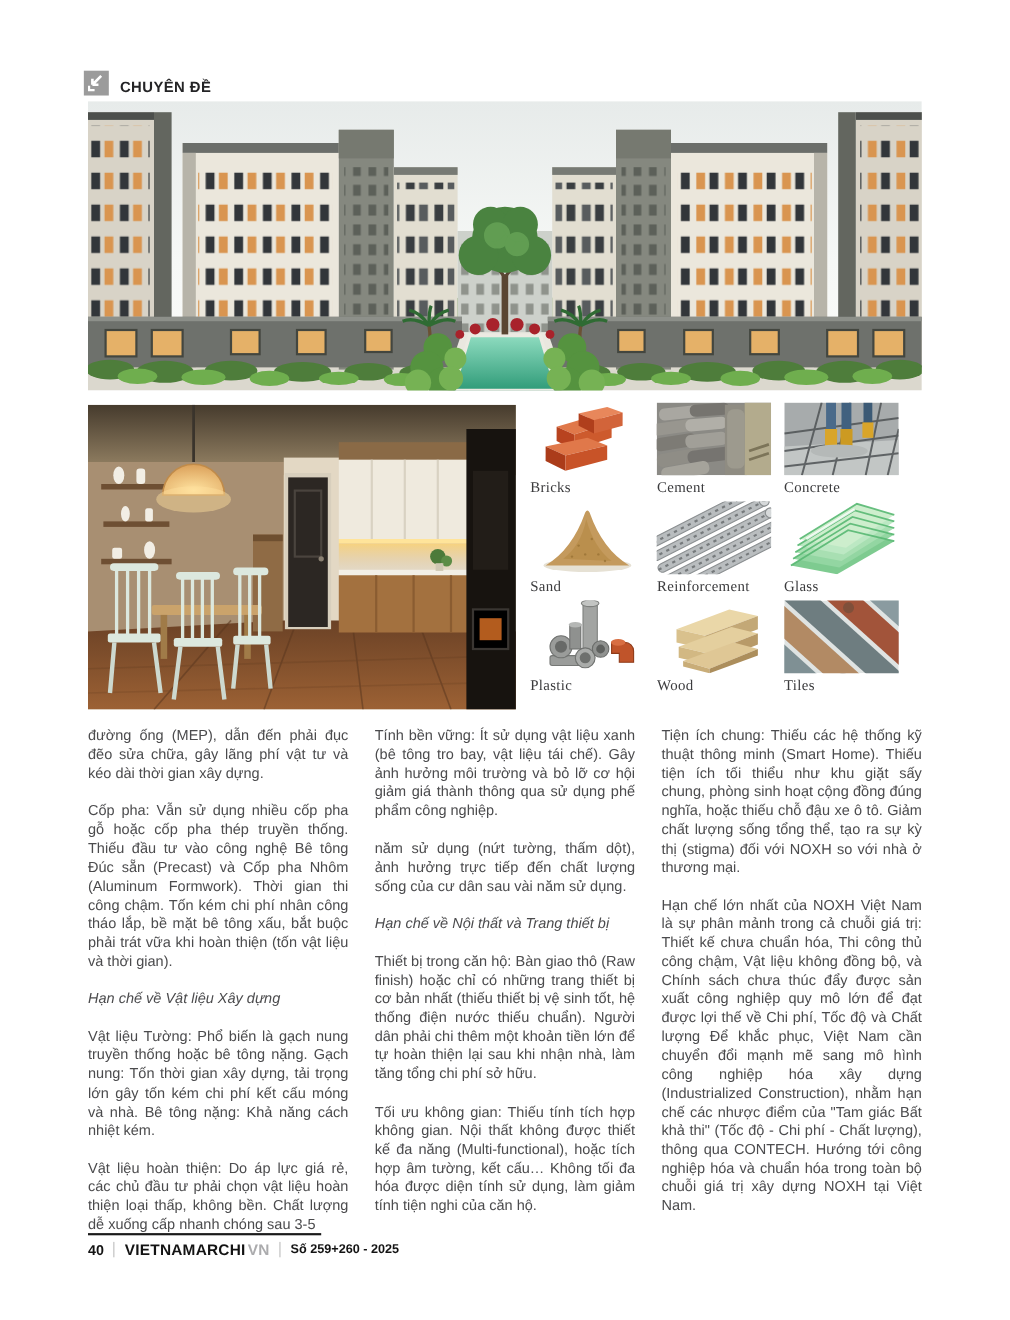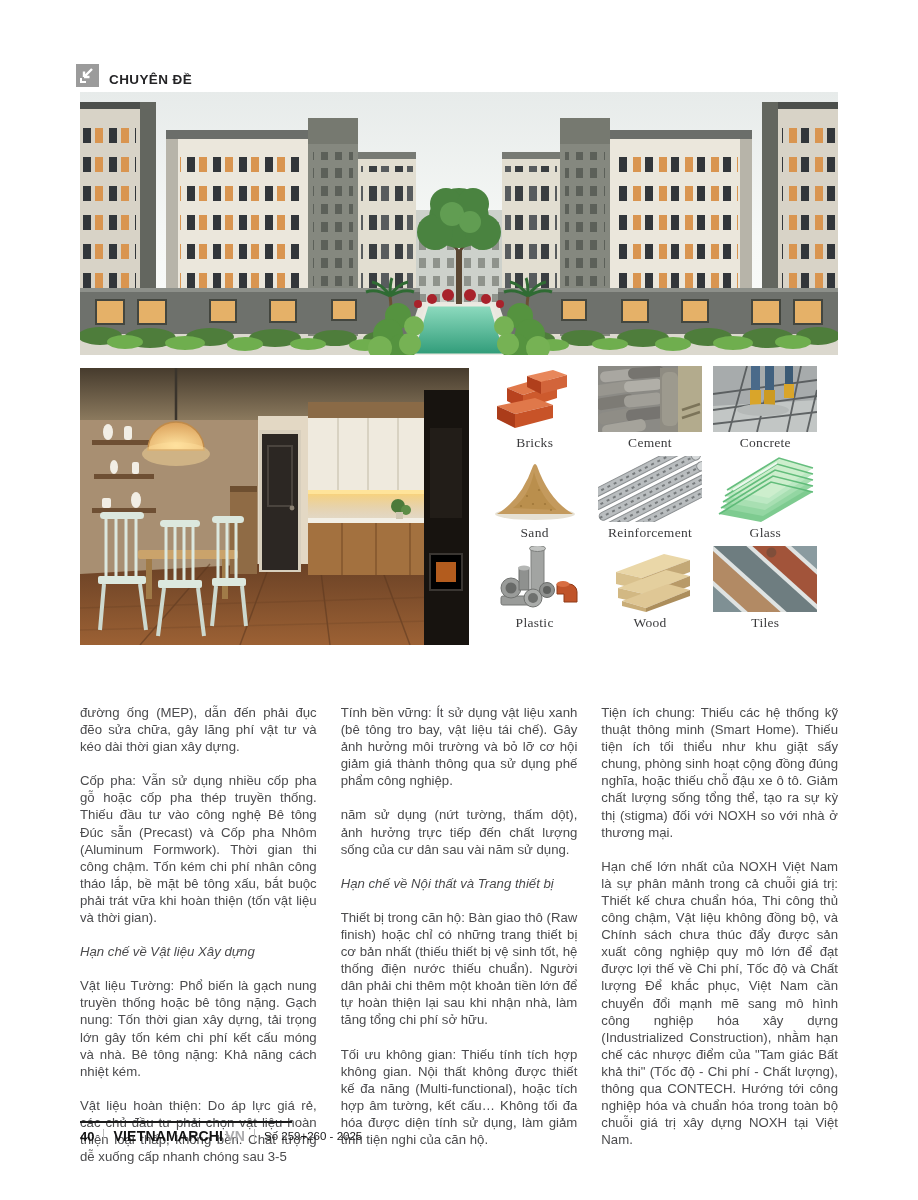--- a/index.html
+++ b/index.html
@@ -13,41 +13,41 @@
 
   
   .hero{left:80px;top:92px;width:758px;height:263px;}
   .interior{left:80px;top:368px;width:389px;height:277px;}
   .hero svg,.interior svg{display:block;width:100%;height:100%;}
 
   
   .materials{left:482px;top:366px;width:336px;height:268px;
              display:grid;grid-template-columns:repeat(3,1fr);grid-template-rows:repeat(3,1fr);
              column-gap:10px;row-gap:2px;}
-  .mat{display:flex;flex-direction:column;align-items:center;justify-content:flex-start;}
+  .mat{display:flex;flex-direction:column;align-items:flex-start;justify-content:flex-start;}
   .mat .img{width:104px;height:66px;background:#fff;}
   .mat .img svg{display:block;width:100%;height:100%;}
   .mat .cap{margin-top:3px;font-family:"Liberation Serif","DejaVu Serif",serif;
             font-size:13.5px;color:#3b3b3d;letter-spacing:.3px;}
 
   
-  .cols{left:80px;top:660px;width:758px;display:flex;gap:24px;margin-top:44px;}
+  .cols{left:80px;top:660px;width:758px;display:flex;gap:24px;}
   .col{width:244px;font-size:13.2px;line-height:17.1px;color:#4b4b4d;text-align:justify;}
   .col p{margin:0 0 17px 0;}
   .col p.hd{font-style:italic;color:#4b4b4d;}
   .col p:last-child{margin-bottom:0;}
 
   
   .footrule{left:80px;top:1121px;width:212px;height:2px;background:#1a1a1a;}
   .footer{left:80px;top:1128px;display:flex;align-items:center;gap:9px;}
   .footer .pg{font-size:13px;font-weight:bold;color:#131313;}
   .footer .sep{width:1px;height:14px;background:#bcbcbc;}
   .footer .brand{font-size:14px;font-weight:bold;color:#131313;letter-spacing:.2px;}
   .footer .brand .sfx{color:#ababad;font-weight:bold;margin-left:2px;}
-  .footer .issue{font-size:11.5px;font-weight:normal;color:#131313;text-align:center;}
+  .footer .issue{font-size:11.5px;font-weight:bold;color:#131313;text-align:center;}
 </style>
 </head>
 <body>
 
 <div class="abs kicker">
   <svg width="23" height="23" viewBox="0 0 23 23">
     <rect width="23" height="23" fill="#9b9b9b"></rect>
     <path d="M16 5 L8 13 M8 13 L8 7.5 M8 13 L13.5 13" stroke="#ffffff" stroke-width="2.4" fill="none"></path>
     <path d="M5 14 L5 18 L10 18" stroke="#ffffff" stroke-width="2" fill="none"></path>
   </svg>

